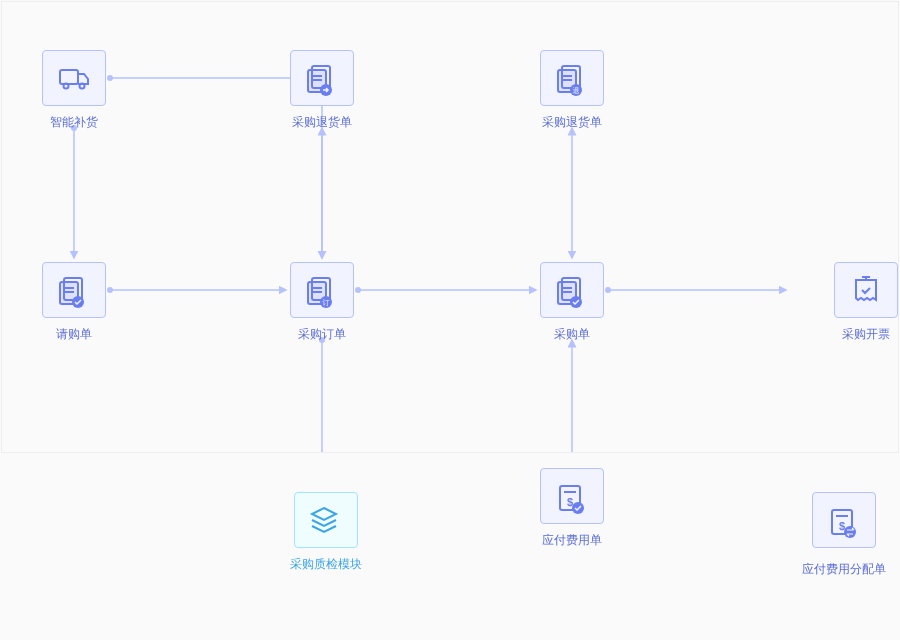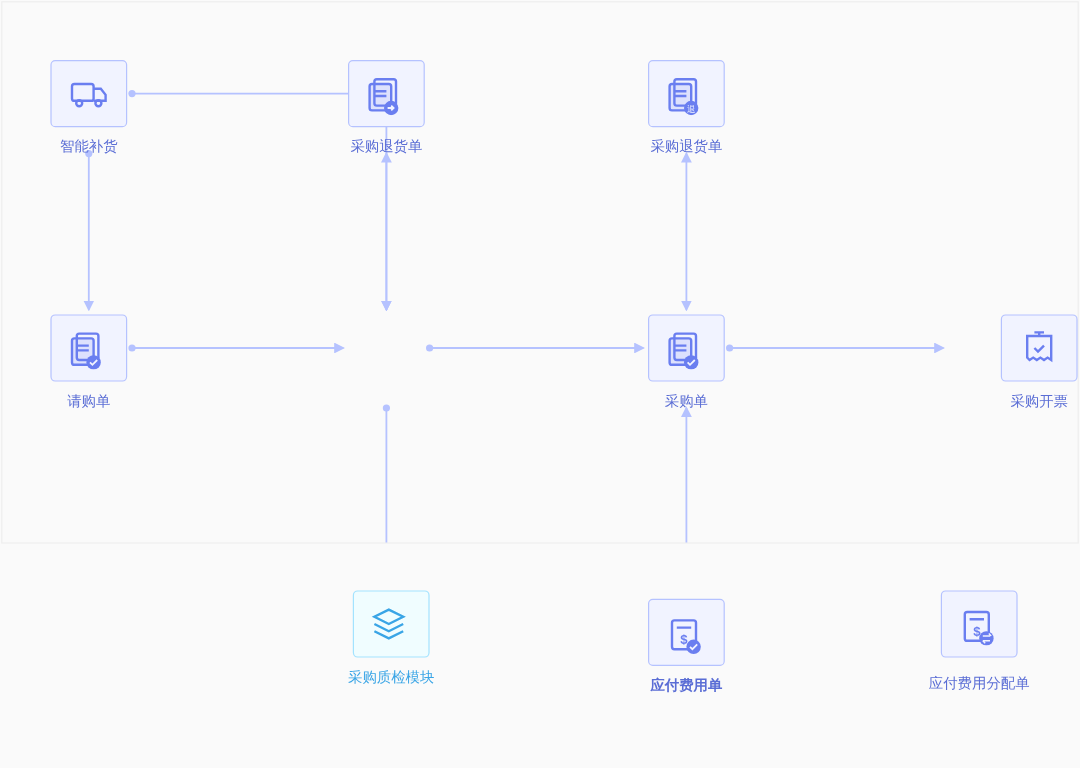--- a/index.html
+++ b/index.html
@@ -120,20 +120,28 @@
       <div class="node-label">请购单</div>
     </div>
     <div class="node" style="left: 288px; top: 48px;">
       <div class="icon-box">
         <svg width="36" height="36" viewBox="0 0 36 36" style="color:#6a7ef0">
           <use href="#ic-doc-arrow"></use>
         </svg>
       </div>
       <div class="node-label">采购退货单</div>
     </div>
+    <div class="node" style="left: 288px; top: 260px;">
+      <div class="icon-box">
+        <svg width="36" height="36" viewBox="0 0 36 36" style="color:#6a7ef0">
+          <use href="#ic-doc-order"></use>
+        </svg>
+      </div>
+      <div class="node-label">采购订单</div>
+    </div>
     <div class="node" style="left: 538px; top: 48px;">
       <div class="icon-box">
         <svg width="36" height="36" viewBox="0 0 36 36" style="color:#6a7ef0">
           <use href="#ic-doc-return"></use>
         </svg>
       </div>
       <div class="node-label">采购退货单</div>
     </div>
     <div class="node" style="left: 288px; top: 490px;">
       <div class="icon-box qc">
@@ -144,37 +152,37 @@
       <div class="node-label qc">采购质检模块</div>
     </div>
     <div class="node" style="left: 538px; top: 260px; justify-content: center;">
       <div class="icon-box">
         <svg width="36" height="36" viewBox="0 0 36 36" style="color:#6a7ef0">
           <use href="#ic-doc-check"></use>
         </svg>
       </div>
       <div class="node-label">采购单</div>
     </div>
-    <div class="node" style="left: 538px; top: 497px; font-weight: bold;">
+    <div class="node" style="left: 538px; top: 466px;">
       <div class="icon-box">
         <svg width="36" height="36" viewBox="0 0 36 36" style="color:#6a7ef0">
           <use href="#ic-doc-dollar"></use>
         </svg>
       </div>
       <div class="node-label">应付费用单</div>
     </div>
     <div class="node" style="left: 788px; top: 260px; padding-left: 44px;">
       <div class="icon-box">
         <svg width="36" height="36" viewBox="0 0 36 36" style="color:#6a7ef0">
           <use href="#ic-receipt"></use>
         </svg>
       </div>
       <div class="node-label">采购开票</div>
     </div>
-    <div class="node" style="left: 772px; top: 490px; gap: 13px;">
+    <div class="node" style="left: 800px; top: 490px; gap: 13px;">
       <div class="icon-box">
         <svg width="36" height="36" viewBox="0 0 36 36" style="color:#6a7ef0">
           <use href="#ic-doc-swap"></use>
         </svg>
       </div>
       <div class="node-label">应付费用分配单</div>
     </div>
   </div>
 
 </body></html>

